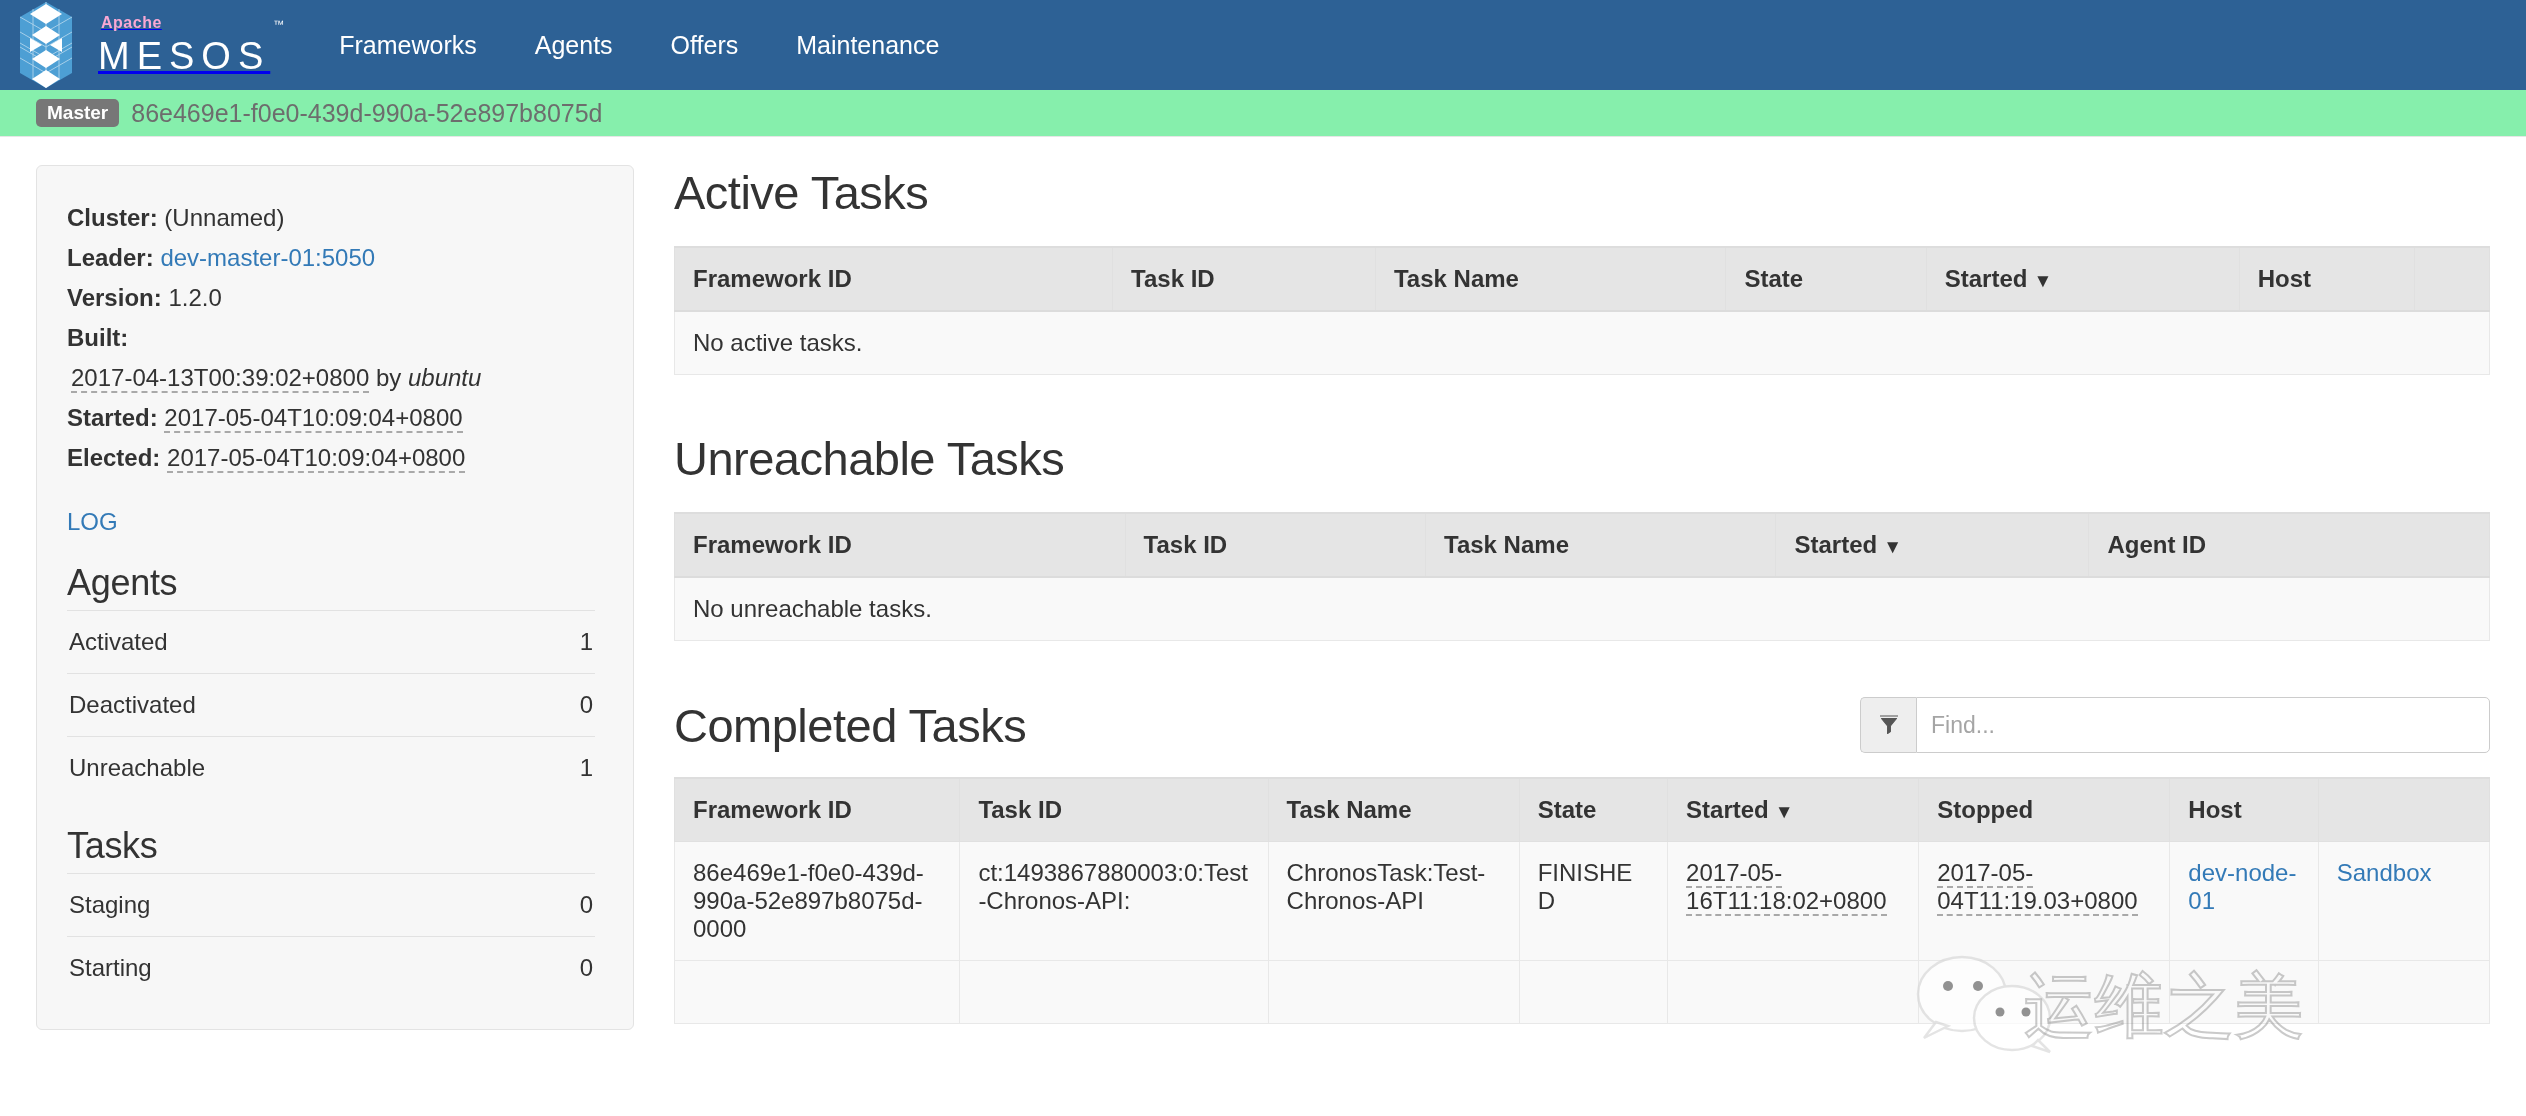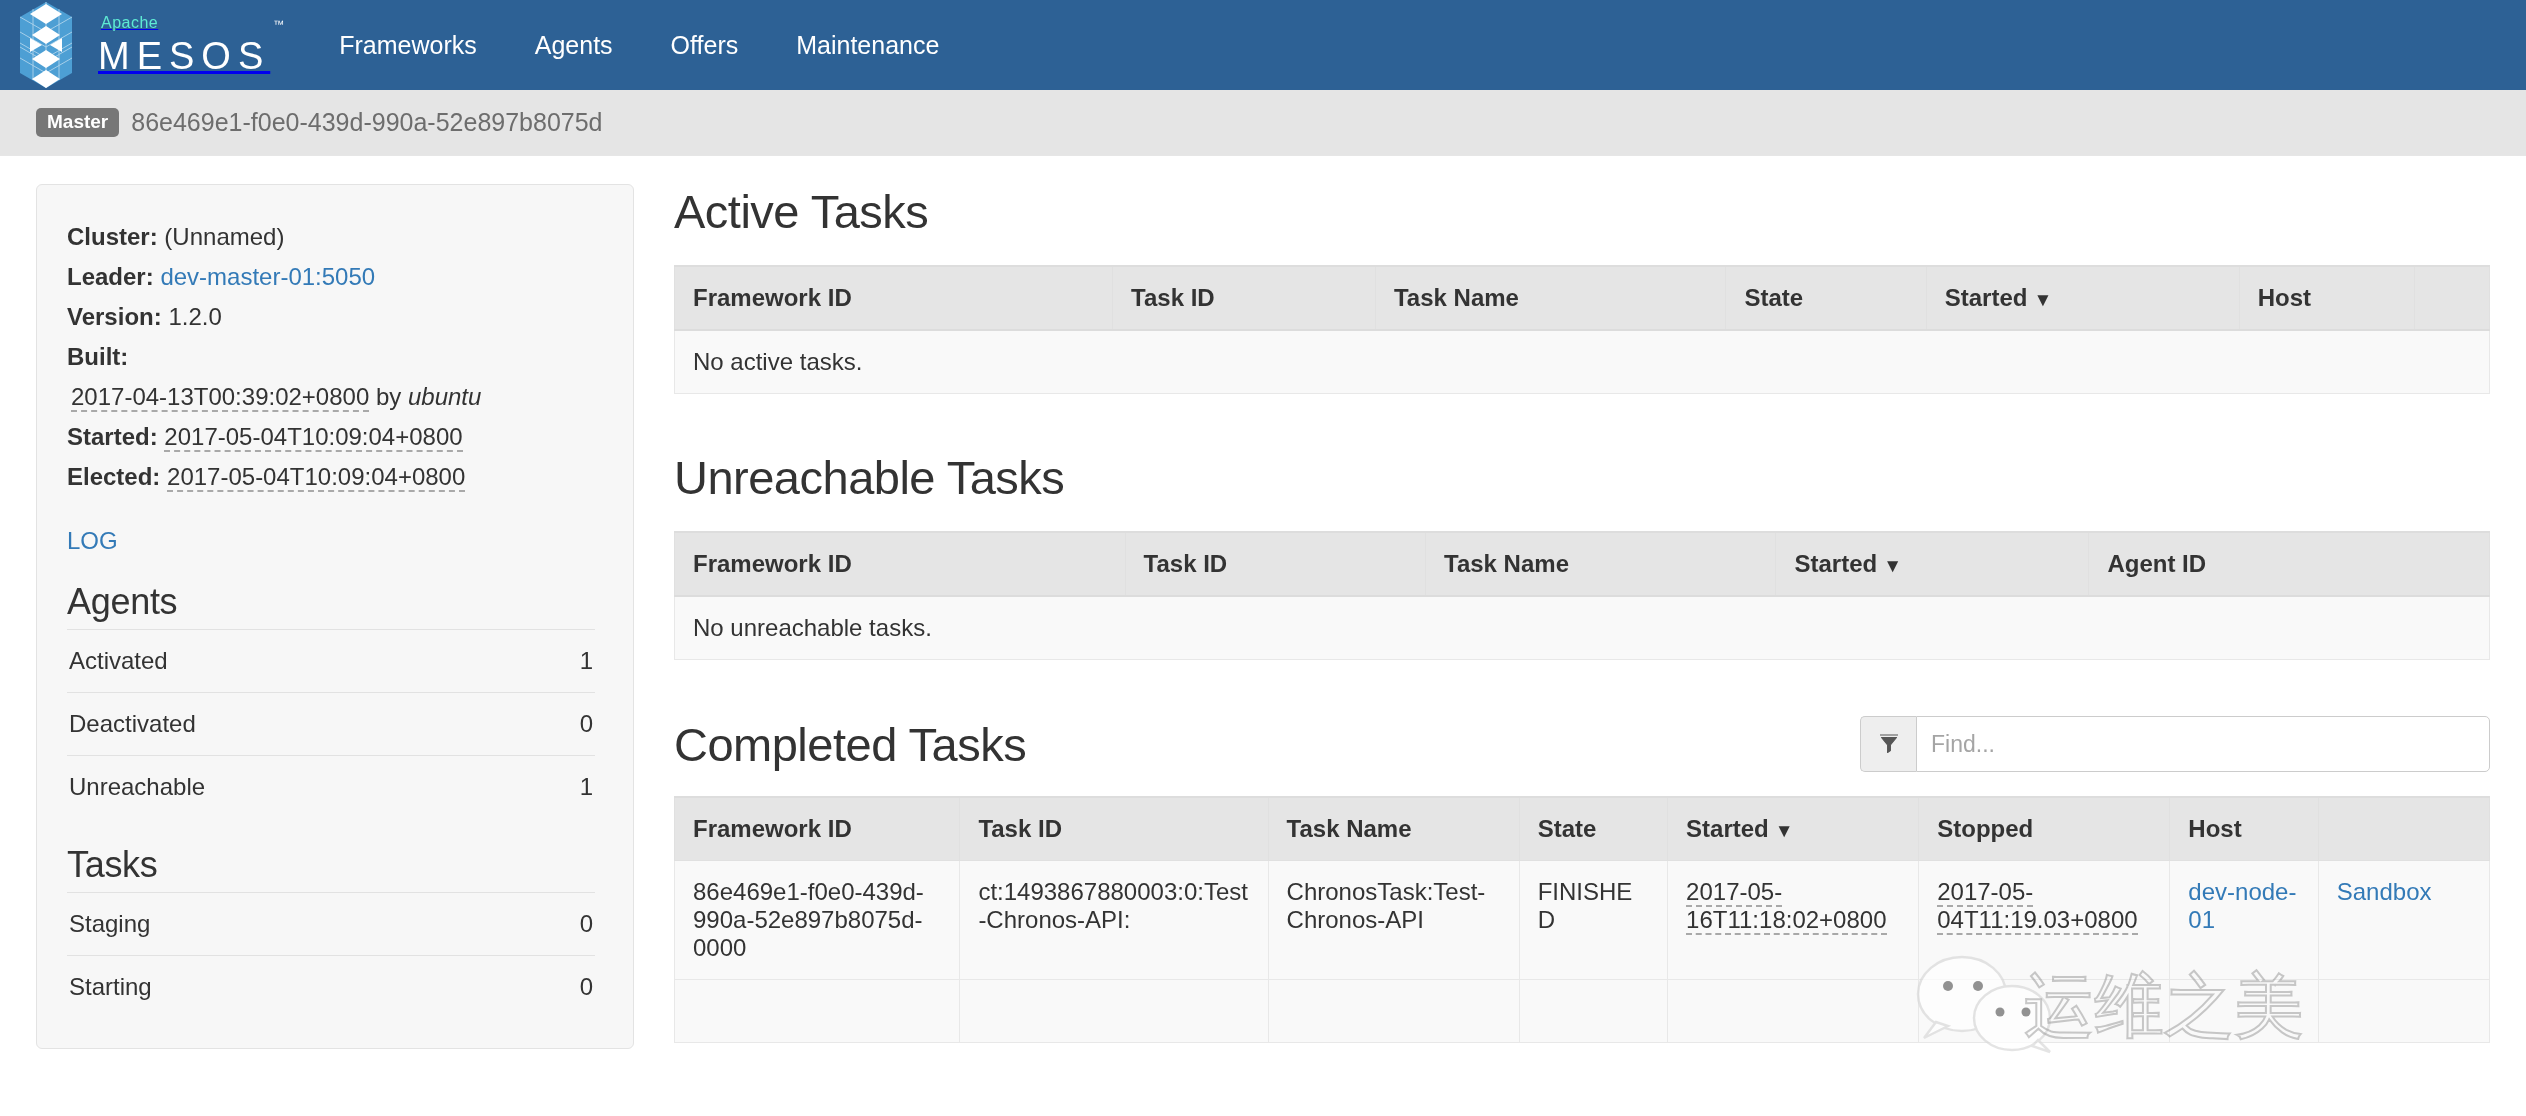--- a/index.html
+++ b/index.html
@@ -18,40 +18,40 @@
     background: #2d6195;
     display: flex;
     align-items: center;
     padding-left: 10px;
     position: relative;
   }
   .brand { display: flex; align-items: center; height: 90px; padding-right: 40px; }
   .brand-logo { width: 72px; height: 90px; position: relative; }
   .brand-text { margin-left: 16px; display: flex; flex-direction: column; justify-content: center; }
   .brand-apache {
-    color: #5eead4; font-size: 16px; letter-spacing: .5px;
-    line-height: 1; margin-bottom: 6px; margin-left: 3px; font-weight: 400;
+    color: #f9a8d4; font-size: 16px; letter-spacing: .5px;
+    line-height: 1; margin-bottom: 6px; margin-left: 3px; font-weight: 700;
   }
   .brand-mesos {
     color: #ffffff; font-size: 38px; letter-spacing: 7px;
     line-height: 1; font-weight: 300; position: relative;
   }
   .brand-tm {
     position: absolute; top: -18px; right: -14px;
     font-size: 11px; letter-spacing: 0; color: #ffffff;
   }
   .nav-links { display: flex; align-items: center; height: 90px; }
   .nav-links a {
     color: #ffffff; text-decoration: none;
     font-size: 25px; padding: 0 29px; line-height: 90px; display: block;
   }
 
   
   .masterbar {
-    height: 66px; background: #e5e5e5;
+    height: 47px; background: #86efac;
     border-bottom: 1px solid #e6e6e6;
     display: flex; align-items: center;
     padding: 0 36px;
   }
   .badge-master {
     background: #777777; color: #ffffff;
     font-size: 19px; font-weight: bold;
     padding: 4px 11px; border-radius: 5px;
     line-height: 1.1; margin-right: 12px;
   }

